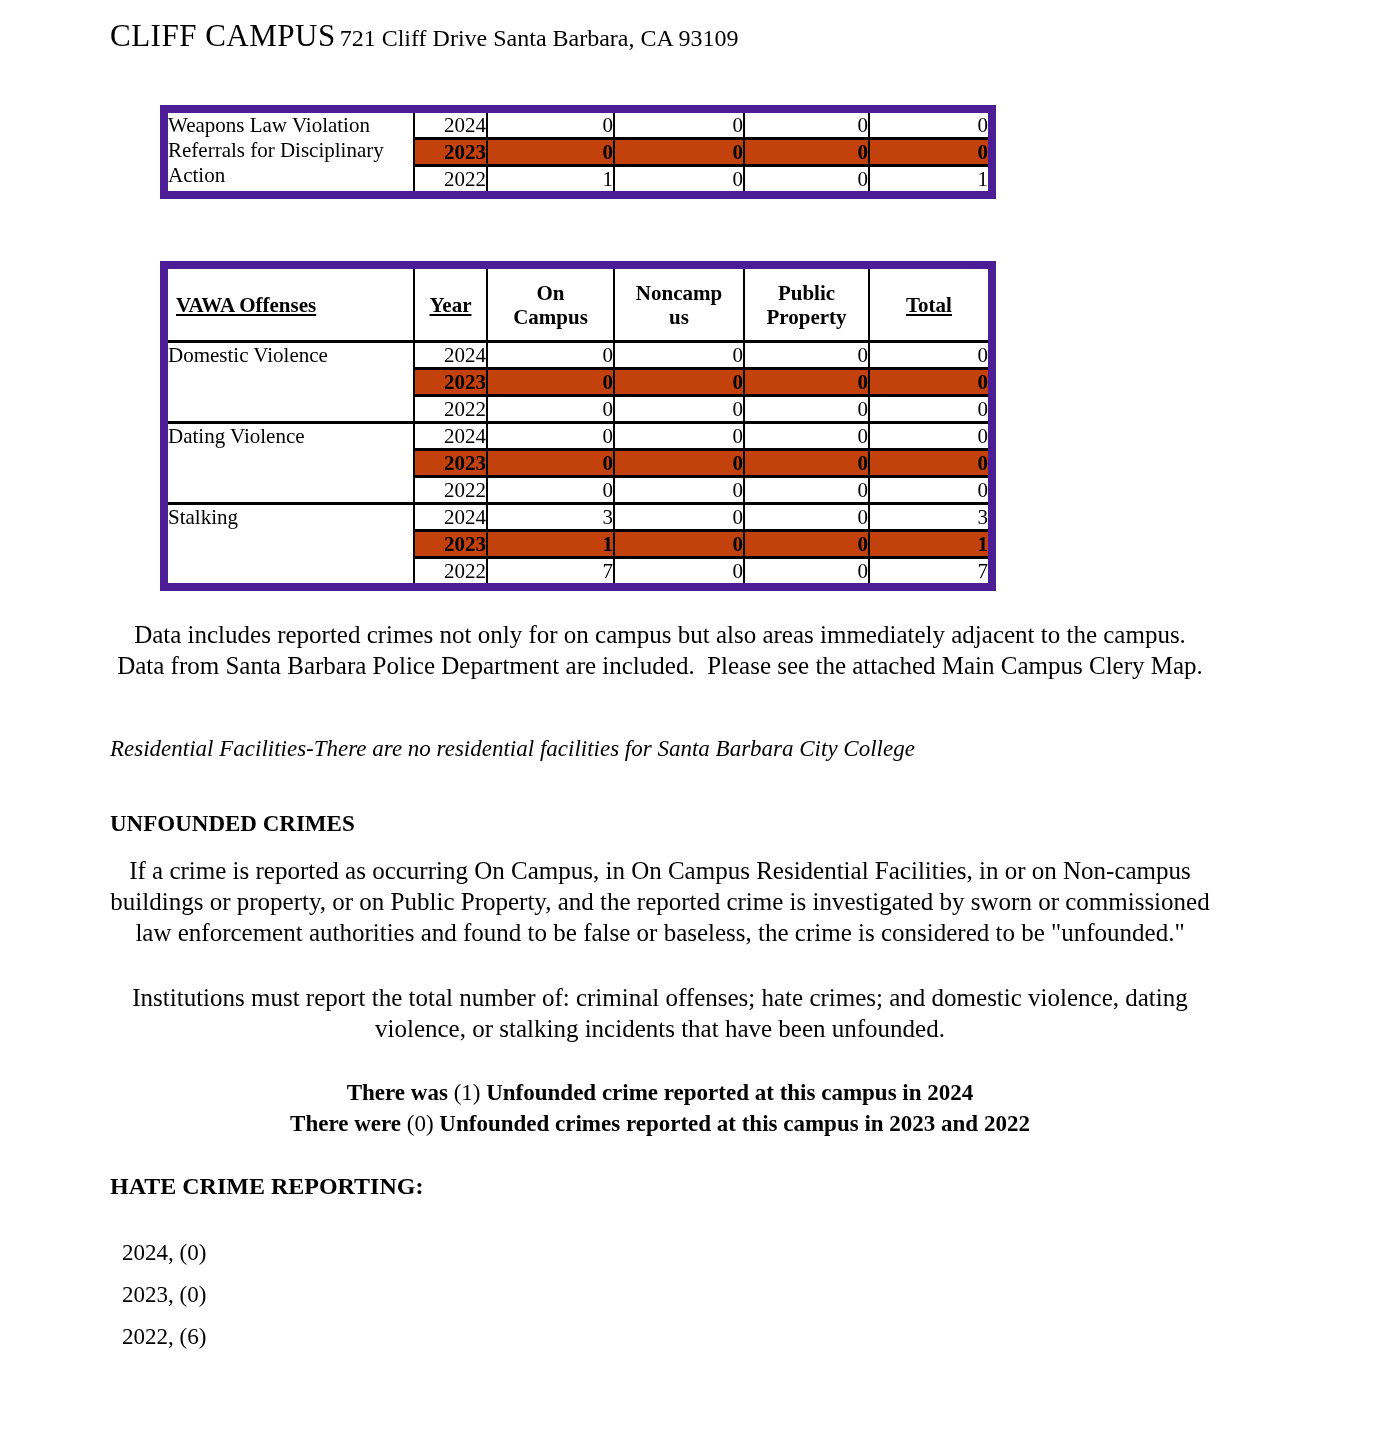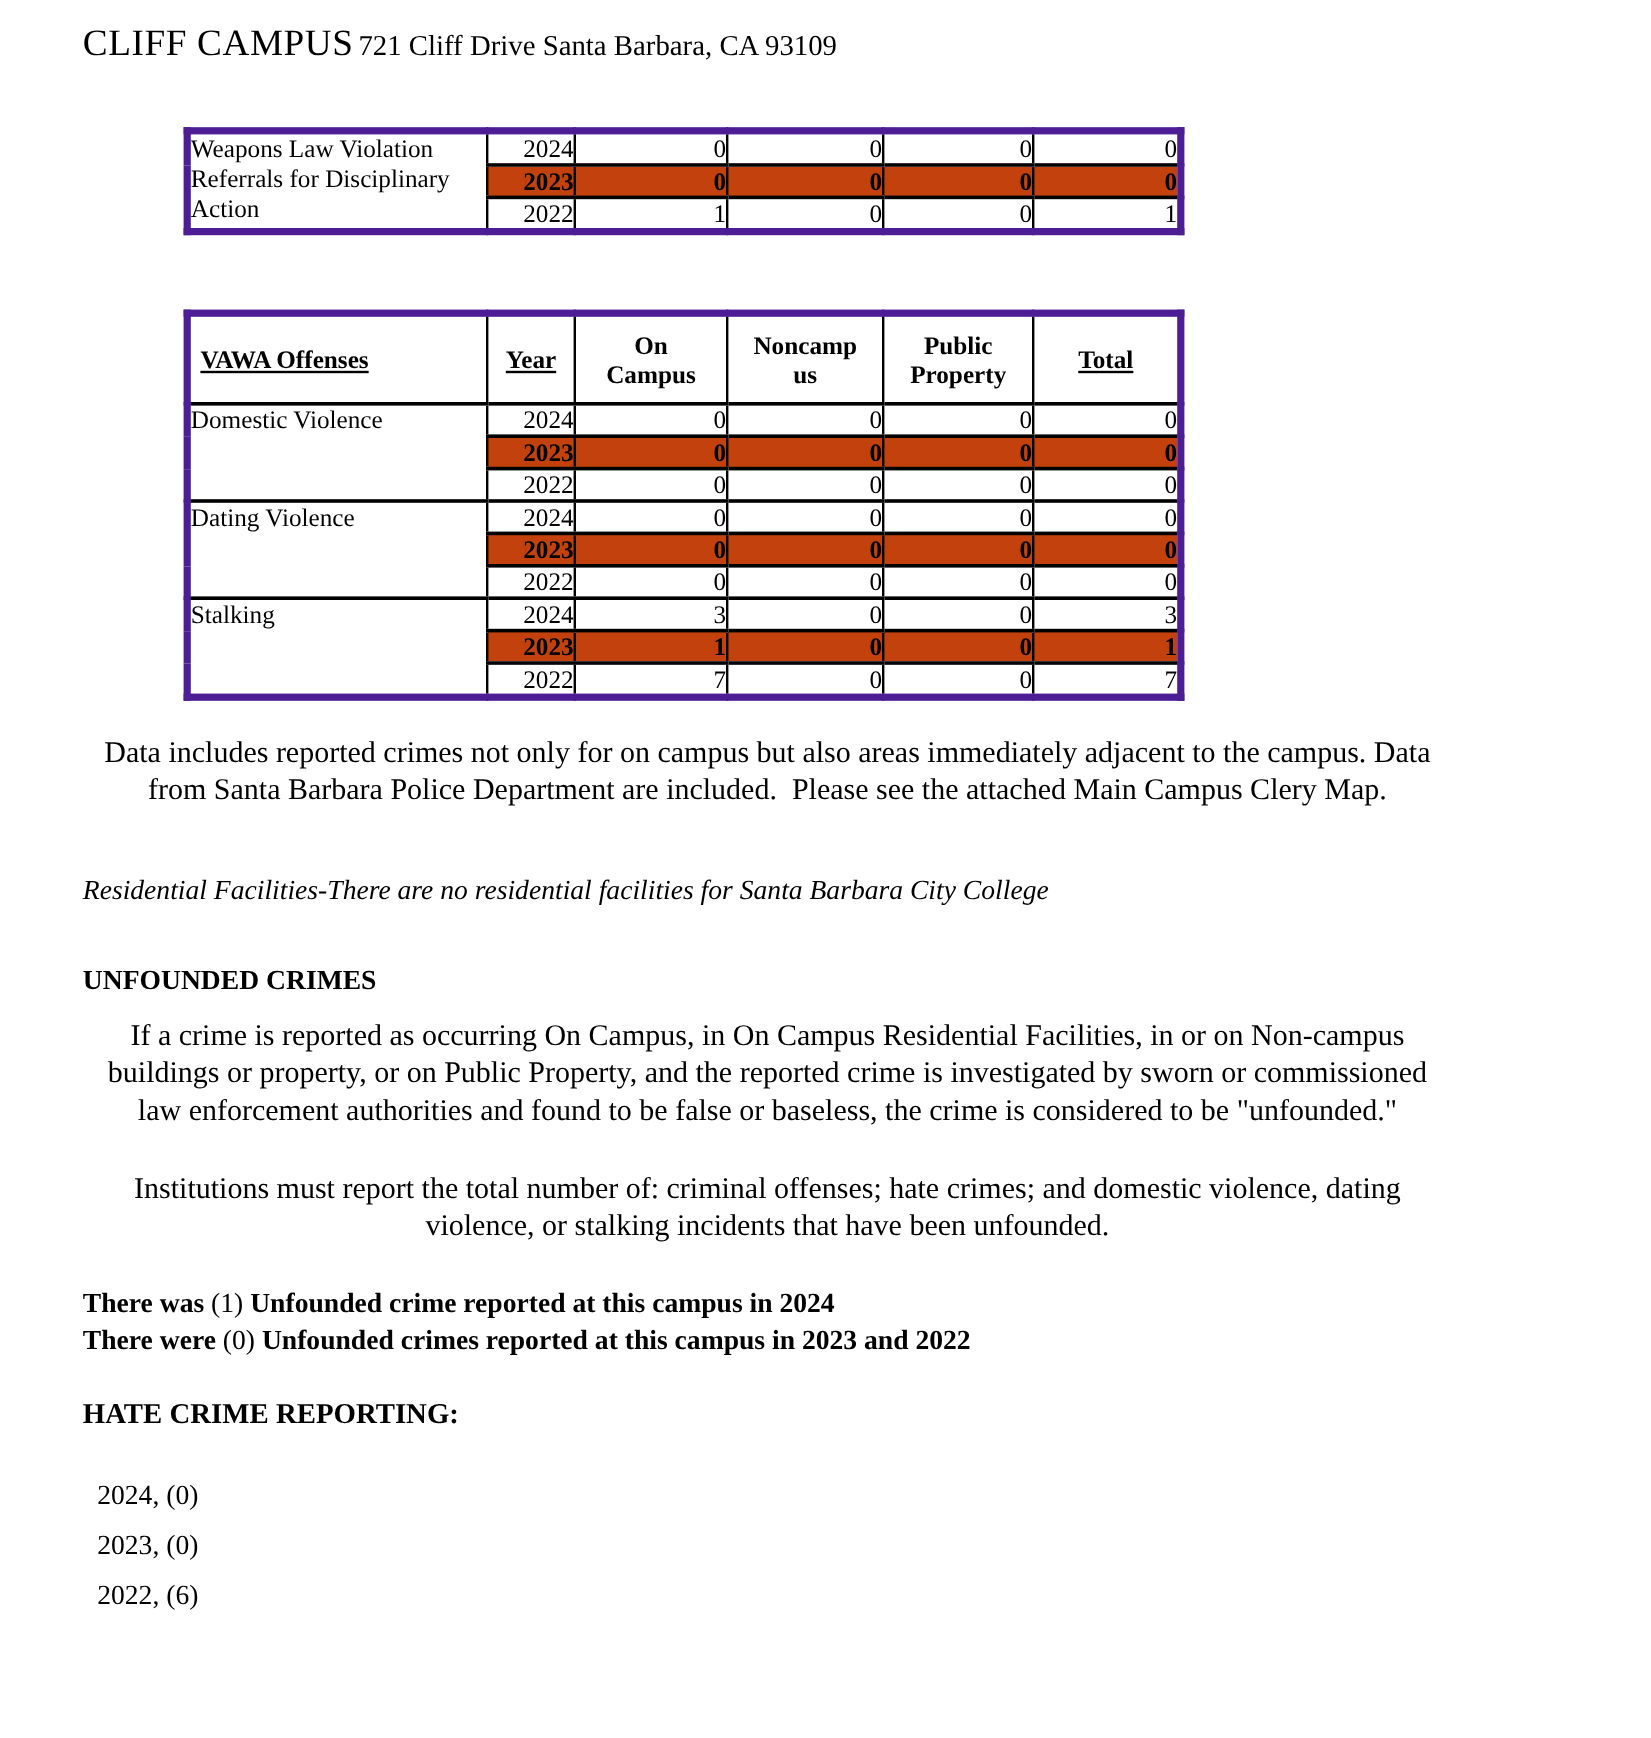--- a/index.html
+++ b/index.html
@@ -2,34 +2,34 @@
 <html><head>
 <meta charset="utf-8">
 <style>
   html, body { margin: 0; padding: 0; background: #ffffff; }
   body {
     width: 1376px; height: 1448px;
     font-family: "Liberation Serif", "DejaVu Serif", serif;
     color: #000;
     overflow: hidden;
   }
-  .page { box-sizing: border-box; width: 1376px; padding: 16px 166px 0 69px; }
+  .page { box-sizing: border-box; width: 1376px; padding: 16px 166px 0 110px; }
 
   
   .doc-header { white-space: nowrap; line-height: 40px; }
   .title { font-size: 31px; letter-spacing: 0.5px; }
   .address { font-size: 24px; }
 
   
   .tbl {
     border-collapse: collapse;
     table-layout: fixed;
     width: 828px;
-    margin-left: 84px;
-    border: 6px solid #4c1d95;
+    margin-left: 50px;
+    border: 8px solid #4c1d95;
   }
   .tbl td, .tbl th {
     border: 2px solid #000;
     font-size: 21px;
     padding: 0;
     overflow: hidden;
     background: #fff;
   }
   .c-label { width: 250px; } .c-year { width: 73px; }
   .c-v1 { width: 127px; } .c-v2 { width: 130px; }
@@ -54,21 +54,21 @@
   th.h-pub .hw { max-width: 95px; }
 
   
   .body-text { font-size: 25px; line-height: 31px; margin: 0; white-space: pre-wrap; text-align: center; }
   .p-data { margin-top: 28px; }
   .p-resid { margin-top: 52px; font-style: italic; font-size: 23px; line-height: 31px; }
   .h-unf { margin: 44px 0 0 0; font-size: 23px; font-weight: bold; line-height: 31px; }
   .p-unf { margin-top: 16px; }
   .p-inst { margin-top: 34px; }
   .bold-lines { margin-top: 33px; }
-  .bold-line { margin: 0; font-size: 23px; line-height: 31px; font-weight: bold; }
+  .bold-line { margin: 0; font-size: 23px; line-height: 31px; font-weight: bold; text-align: center; }
   .bold-line .r { font-weight: normal; }
   .h-hate { margin: 32px 0 0 0; font-size: 24px; font-weight: bold; line-height: 31px; }
   .years { margin-top: 36px; }
   .years p { margin: 12px; font-size: 23px; line-height: 30px; }
 </style>
 </head>
 <body>
 
 <div class="page">
 

